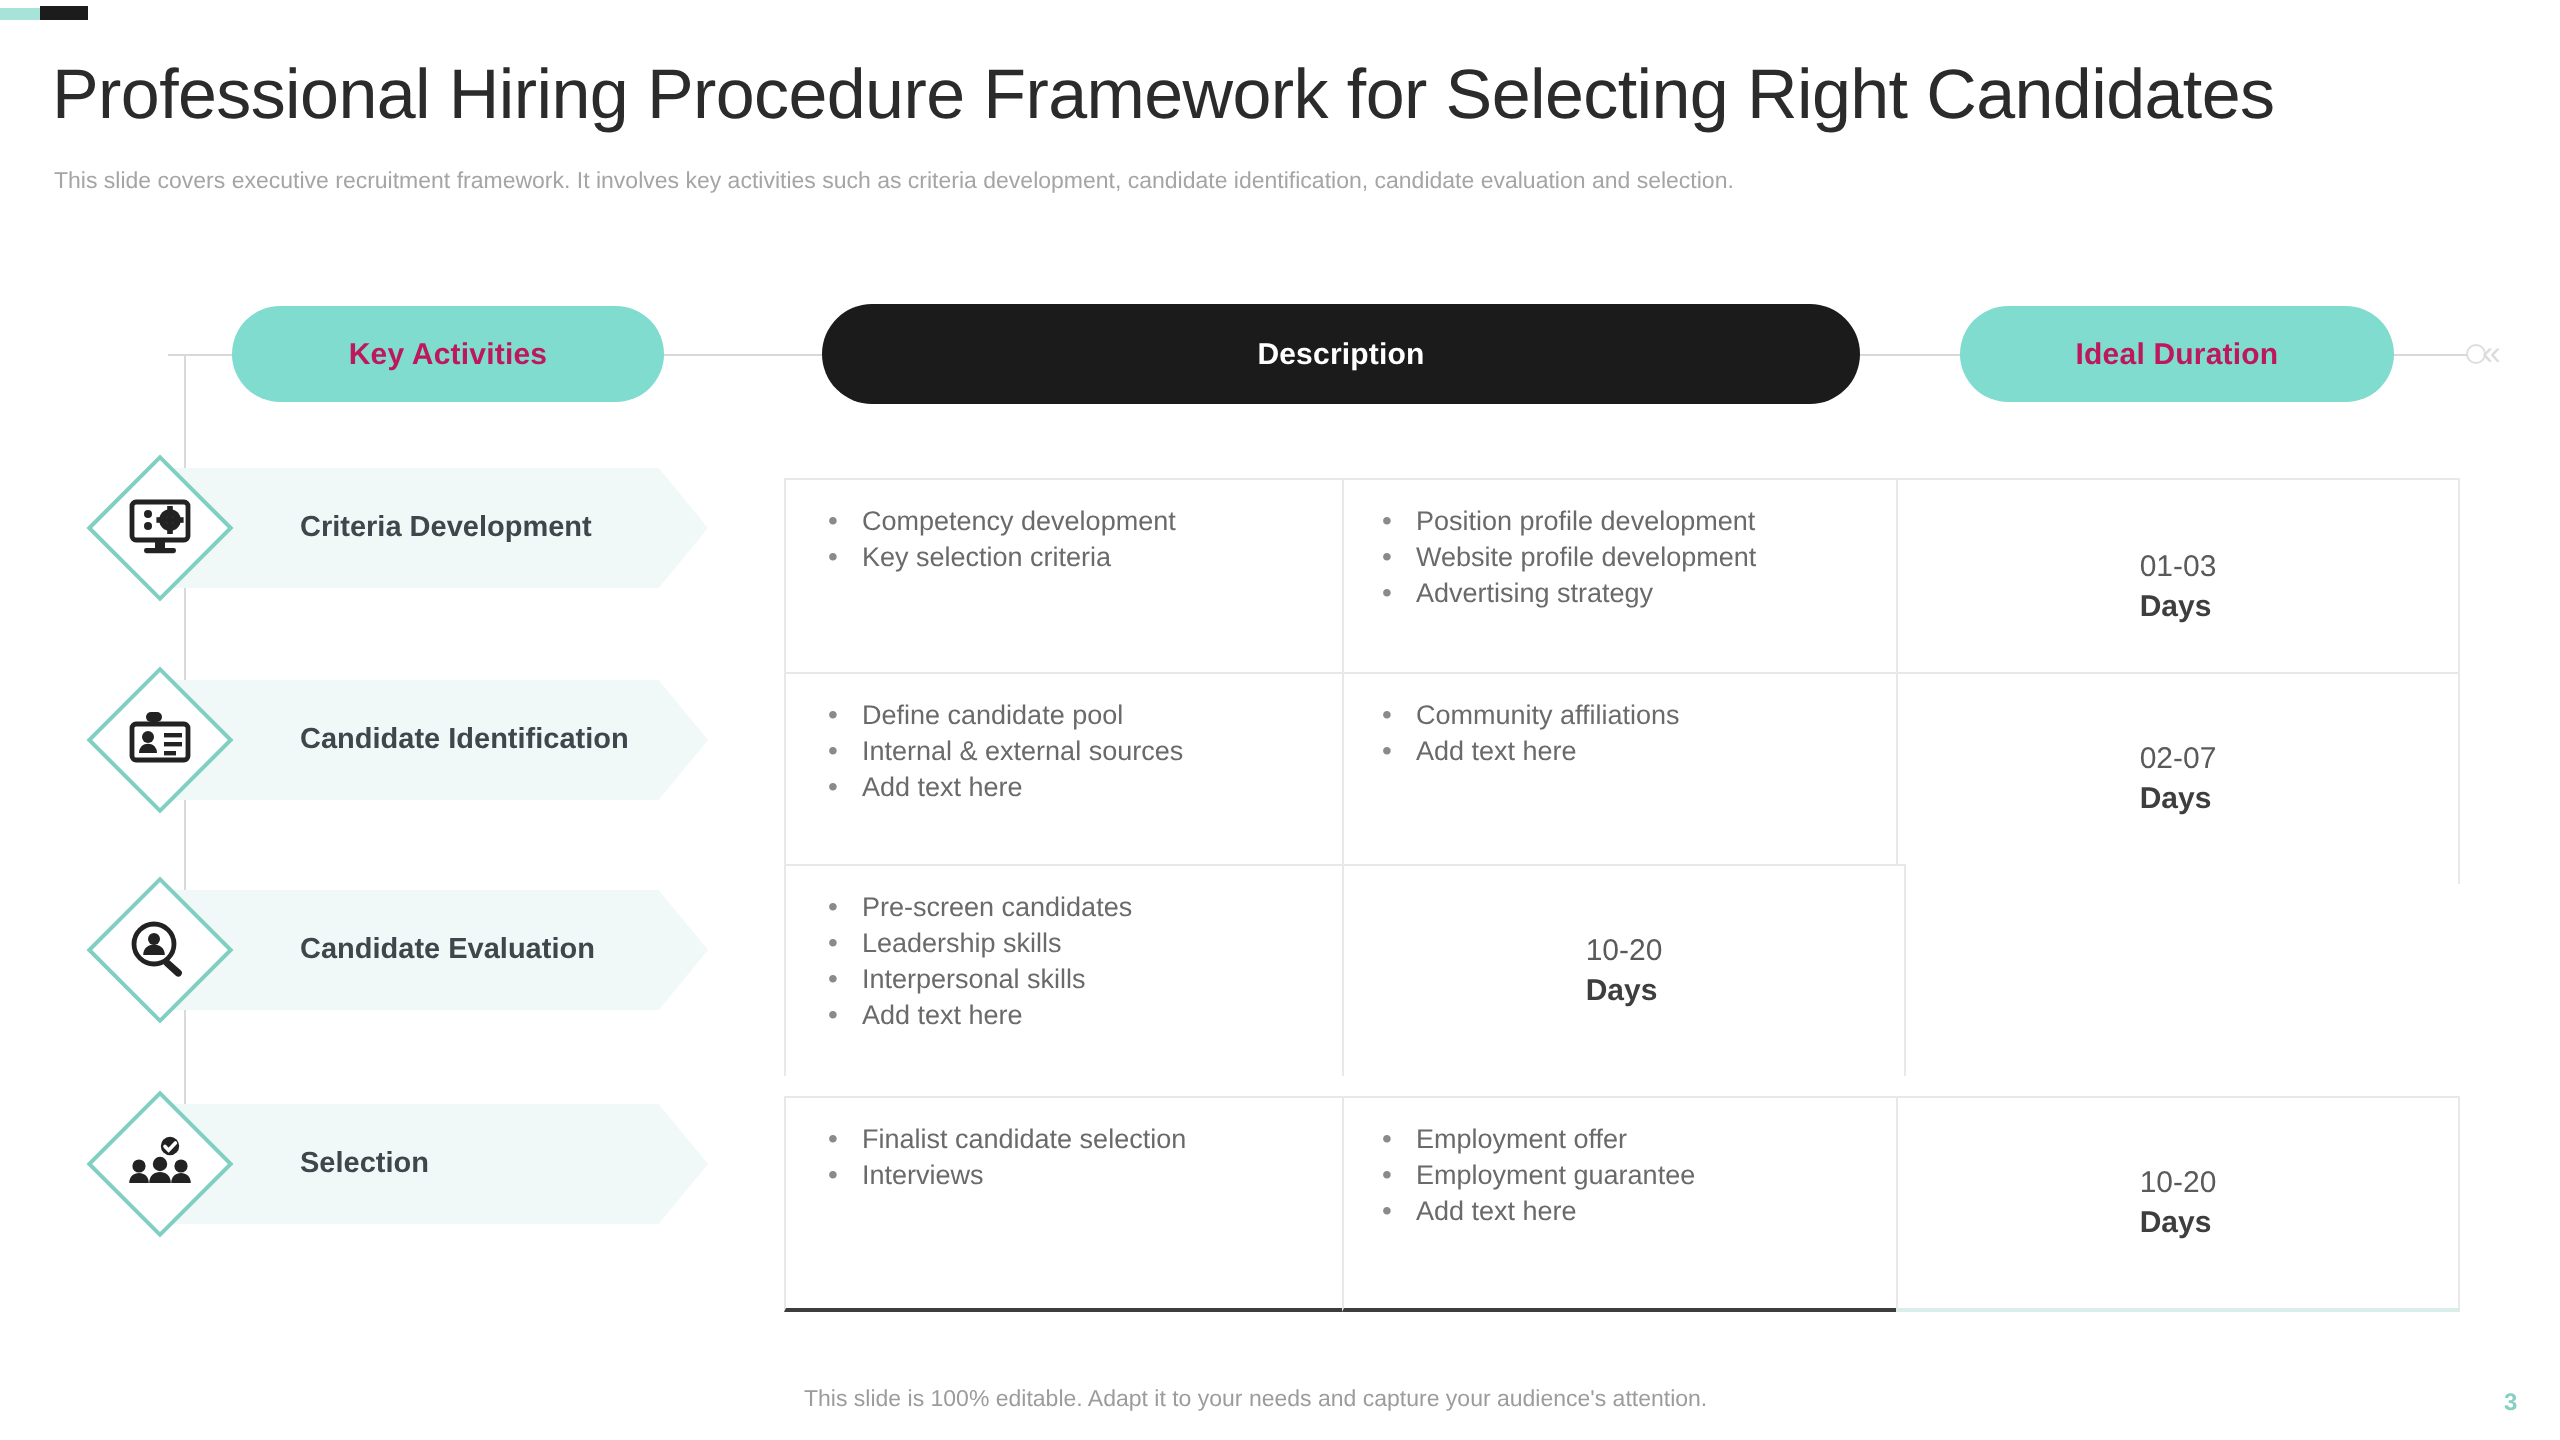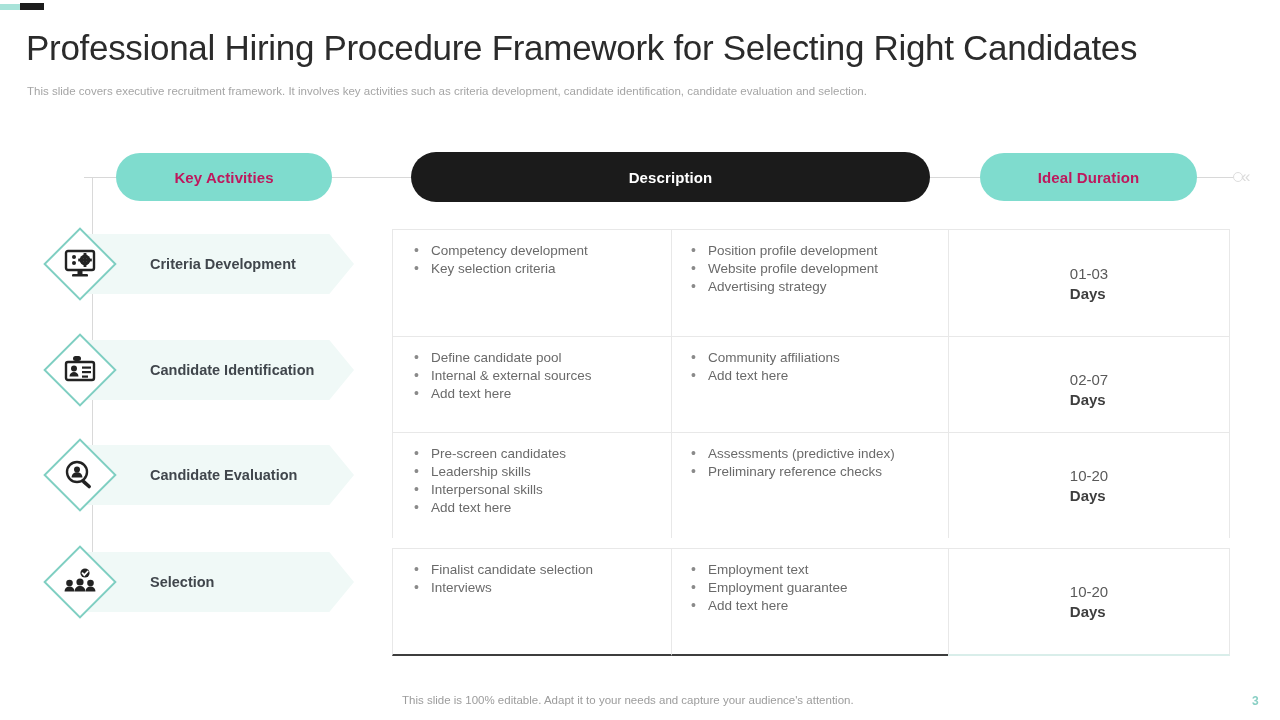--- a/index.html
+++ b/index.html
@@ -91,21 +91,21 @@
     position: absolute; left: 19px; top: 20px; width: 34px; height: 32px;
   }
   #act-0 { top: 228px; }
   #act-1 { top: 334px; }
   #act-2 { top: 439px; }
   #act-3 { top: 546px; }
 
   
   .table { position: absolute; left: 392px; top: 228px; width: 838px; height: 428px; }
   .trow { position: absolute; left: 0; width: 838px; display: flex; }
-  #trow-0 { top: 1px;   height: 108px; }
+  #trow-0 { top: 11px;   height: 108px; }
   #trow-1 { top: 108px; height: 106px; }
   #trow-2 { top: 204px; height: 106px; }
   #trow-3 { top: 320px; height: 108px; }
 
   .cell {
     position: relative; height: 100%; background: #fff;
     border-top: 1px solid #e8e8e8;
     border-right: 1px solid #e8e8e8;
     border-left: 1px solid #e8e8e8;
   }
@@ -281,44 +281,38 @@
 
     <div class="trow" id="trow-2">
       <div class="cell cell-a">
         <ul class="bullets">
           <li>Pre-screen candidates</li>
           <li>Leadership skills</li>
           <li>Interpersonal skills</li>
           <li>Add text here</li>
         </ul>
       </div>
-      <div class="cell cell-b">
-        <ul class="bullets">
-          <li>Assessments (predictive index)</li>
-          <li>Preliminary reference checks</li>
-        </ul>
-      </div>
       <div class="cell cell-c">
         <div class="dur">
           <span>10-20</span><br>
           <b>Days</b>
         </div>
       </div>
     </div>
 
     <div class="trow" id="trow-3">
       <div class="cell cell-a">
         <ul class="bullets">
           <li>Finalist candidate selection</li>
           <li>Interviews</li>
         </ul>
       </div>
       <div class="cell cell-b">
         <ul class="bullets">
-          <li>Employment text</li>
+          <li>Employment offer</li>
           <li>Employment guarantee</li>
           <li>Add text here</li>
         </ul>
       </div>
       <div class="cell cell-c">
         <div class="dur">
           <span>10-20</span><br>
           <b>Days</b>
         </div>
       </div>

